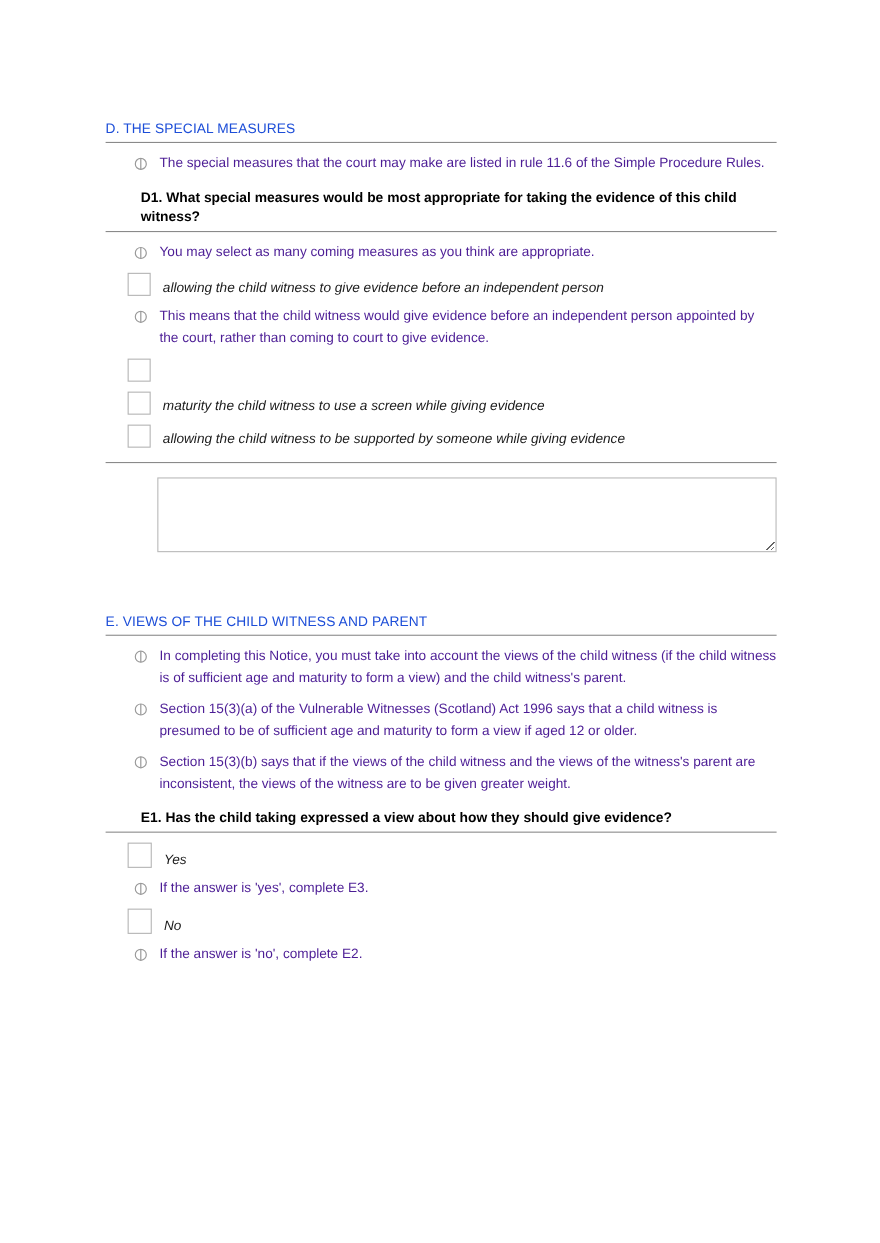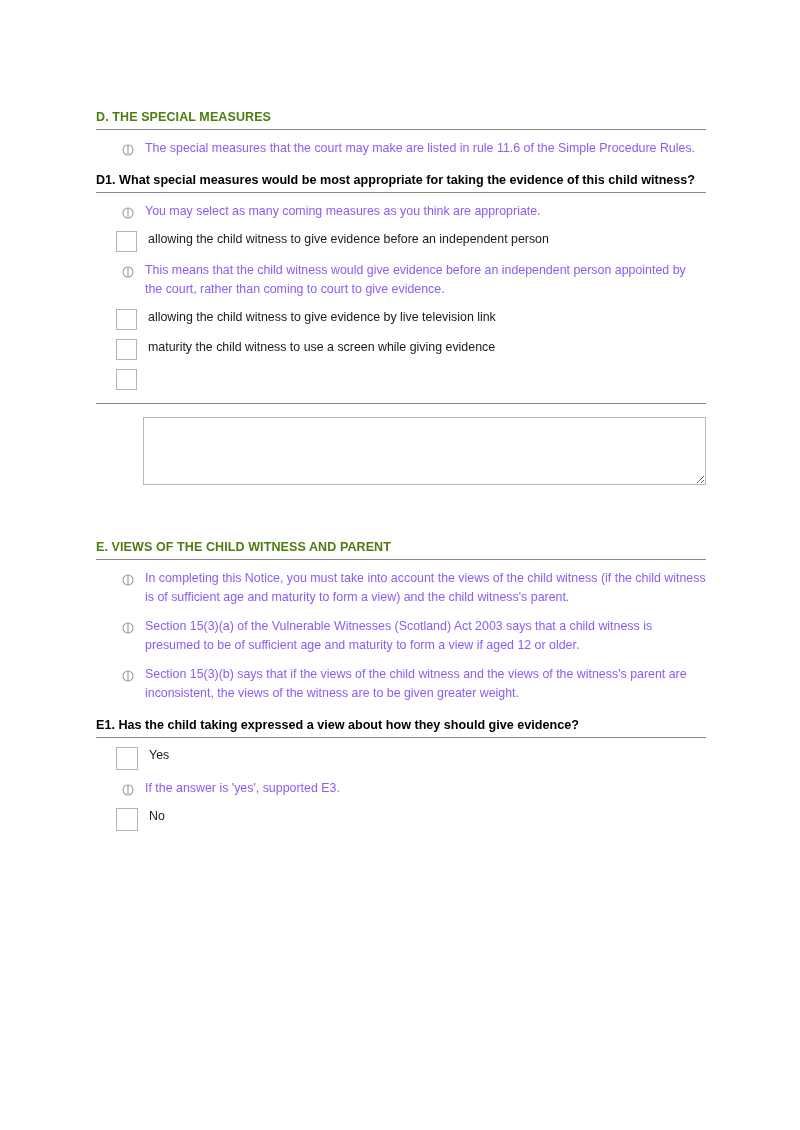--- a/index.html
+++ b/index.html
@@ -19,33 +19,34 @@
   .page {
     position: absolute;
     left: 96px;
     top: 110px;
     width: 610px;
   }
 
   
   .section-head {
     font-size: 12.5px;
-    font-weight: bold;
+    font-weight: normal;
     letter-spacing: 0.1px;
-    color: #4d7c0f;
+    color: #1d4ed8;
     line-height: 15px;
     padding-bottom: 4px;
   }
   
   .q-head {
     font-size: 12.6px;
     font-weight: bold;
     color: #000;
     line-height: 17.5px;
     padding-bottom: 3px;
+    margin-left: 32px;
   }
   .rule {
     border: 0;
     border-top: 1.3px solid #8a8a8a;
     margin: 0 0 0 0;
     width: 610px;
     height: 0;
   }
 
   
@@ -60,31 +61,32 @@
   .note .ico {
     flex: 0 0 auto;
     width: 12px;
     height: 12px;
     margin-top: 3px;
     margin-right: 11px;
   }
   .note .txt {
     font-size: 12.4px;
     line-height: 19.5px;
-    color: #8b5cf6;
+    color: #4c1d95;
     flex: 1 1 auto;
   }
 
   
   .cb-row {
     display: flex;
-    align-items: flex-start;
+    align-items: flex-end;
     margin-left: 20px;
     margin-top: 9px;
     width: 590px;
+    font-style: italic;
   }
   .cb-row .box {
     flex: 0 0 auto;
     width: 21px;
     height: 21px;
     border: 1.4px solid #b4b4b4;
     background: #fff;
     margin-right: 11px;
   }
   .cb-row .lbl {
@@ -157,30 +159,30 @@
         <svg width="12" height="12" viewBox="0 0 12 12">
           <circle cx="6" cy="6" r="5" fill="none" stroke="#9a9a9a" stroke-width="1.1"></circle>
           <line x1="6" y1="1" x2="6" y2="11" stroke="#9a9a9a" stroke-width="1.1"></line>
         </svg>
       </span>
       <span class="txt">This means that the child witness would give evidence before an independent person appointed by the court, rather than coming to court to give evidence.</span>
     </div>
 
     <div class="cb-row">
       <span class="box"></span>
-      <span class="lbl">allowing the child witness to give evidence by live television link</span>
     </div>
 
     <div class="cb-row">
       <span class="box"></span>
       <span class="lbl">maturity the child witness to use a screen while giving evidence</span>
     </div>
 
     <div class="cb-row">
       <span class="box"></span>
+      <span class="lbl">allowing the child witness to be supported by someone while giving evidence</span>
     </div>
 
     <div class="head-gap"></div>
 
     <div class="rule"></div>
 
     <div class="answer-wrap">
       <textarea class="answer-box" placeholder="" style=""></textarea>
     </div>
   </div>
@@ -203,21 +205,21 @@
     </div>
 
 
     <div class="note">
       <span class="ico">
         <svg width="12" height="12" viewBox="0 0 12 12">
           <circle cx="6" cy="6" r="5" fill="none" stroke="#9a9a9a" stroke-width="1.1"></circle>
           <line x1="6" y1="1" x2="6" y2="11" stroke="#9a9a9a" stroke-width="1.1"></line>
         </svg>
       </span>
-      <span class="txt">Section 15(3)(a) of the Vulnerable Witnesses (Scotland) Act 2003 says that a child witness is presumed to be of sufficient age and maturity to form a view if aged 12 or older.</span>
+      <span class="txt">Section 15(3)(a) of the Vulnerable Witnesses (Scotland) Act 1996 says that a child witness is presumed to be of sufficient age and maturity to form a view if aged 12 or older.</span>
     </div>
 
     <div class="note">
       <span class="ico">
         <svg width="12" height="12" viewBox="0 0 12 12">
           <circle cx="6" cy="6" r="5" fill="none" stroke="#9a9a9a" stroke-width="1.1"></circle>
           <line x1="6" y1="1" x2="6" y2="11" stroke="#9a9a9a" stroke-width="1.1"></line>
         </svg>
       </span>
       <span class="txt">Section 15(3)(b) says that if the views of the child witness and the views of the witness's parent are inconsistent, the views of the witness are to be given greater weight.</span>
@@ -233,23 +235,32 @@
       <span class="lbl">Yes</span>
     </div>
 
     <div class="note">
       <span class="ico">
         <svg width="12" height="12" viewBox="0 0 12 12">
           <circle cx="6" cy="6" r="5" fill="none" stroke="#9a9a9a" stroke-width="1.1"></circle>
           <line x1="6" y1="1" x2="6" y2="11" stroke="#9a9a9a" stroke-width="1.1"></line>
         </svg>
       </span>
-      <span class="txt">If the answer is 'yes', supported E3.</span>
+      <span class="txt">If the answer is 'yes', complete E3.</span>
     </div>
 
     <div class="cb-row tight">
       <span class="box"></span>
       <span class="lbl">No</span>
     </div>
 
+    <div class="note">
+      <span class="ico">
+        <svg width="12" height="12" viewBox="0 0 12 12">
+          <circle cx="6" cy="6" r="5" fill="none" stroke="#9a9a9a" stroke-width="1.1"></circle>
+          <line x1="6" y1="1" x2="6" y2="11" stroke="#9a9a9a" stroke-width="1.1"></line>
+        </svg>
+      </span>
+      <span class="txt">If the answer is 'no', complete E2.</span>
+    </div>
 
   </div>
 </div>
 
 </body></html>

